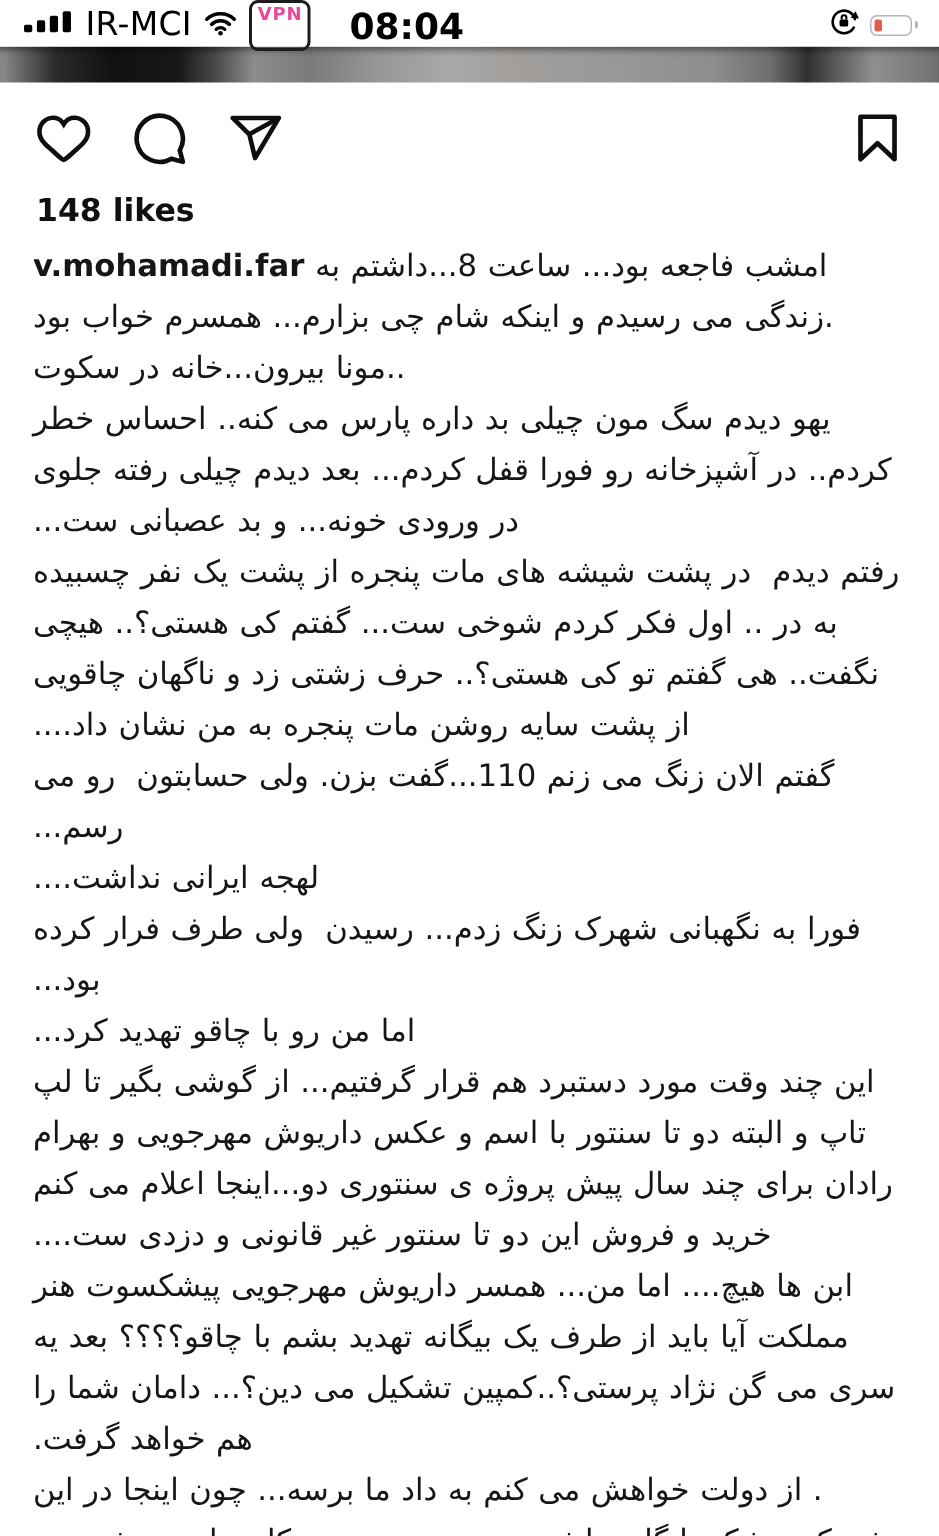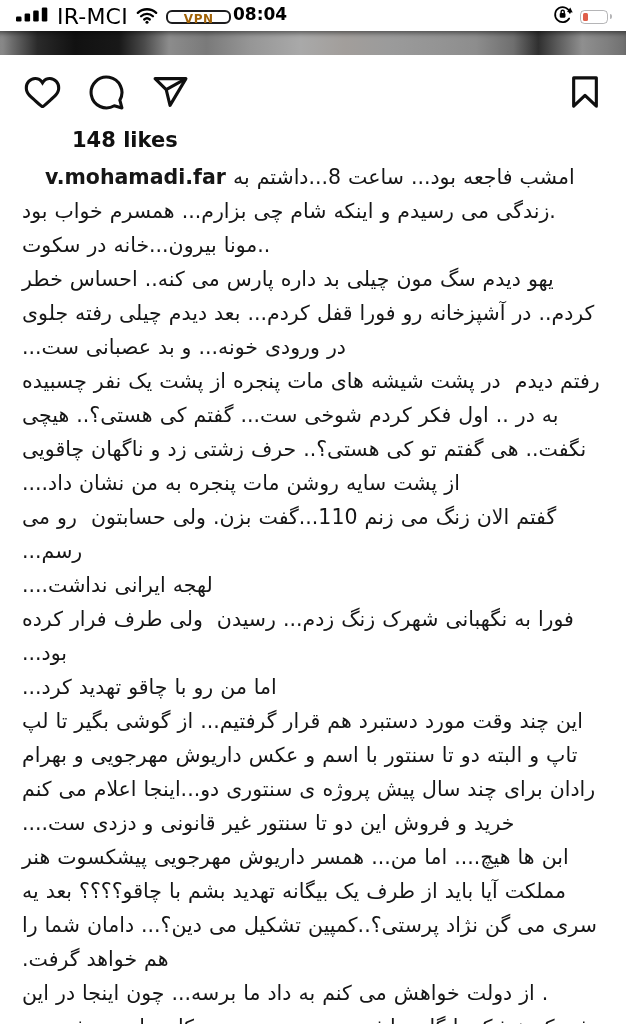--- a/index.html
+++ b/index.html
@@ -4,23 +4,23 @@
 <style>
   * { margin:0; padding:0; box-sizing:border-box; }
   html,body { width:626px; height:1024px; background:#ffffff; overflow:hidden;
     font-family:"DejaVu Sans","Liberation Sans",sans-serif; color:#111; }
 
   
   .statusbar { position:relative; height:31px; display:flex; align-items:center;
     padding:2px 14px 0 16px; background:#fff; }
   .sb-left { display:flex; align-items:center; gap:7px; }
   .carrier { font-size:22px; letter-spacing:.2px; color:#000; }
-  .vpn-badge { font-size:12px; font-weight:700; color:#a16207; border:2px solid #1c1c1e;
-    border-radius:6px; padding:0 16px; height:14px; line-height:15px; letter-spacing:.5px; }
-  .sb-time { position:absolute; left:233px; top:4px; font-size:17px; font-weight:700; color:#000; }
+  .vpn-badge { font-size:12px; font-weight:700; color:#ec4899; border:2px solid #1c1c1e;
+    border-radius:6px; padding:0 4px; height:34px; line-height:15px; letter-spacing:.5px; }
+  .sb-time { position:absolute; left:233px; top:4px; font-size:24px; font-weight:700; color:#000; }
   .sb-right { margin-left:auto; display:flex; align-items:center; gap:7px; }
   .battery-wrap { display:flex; align-items:center; }
   .battery { width:28px; height:14px; border:1.6px solid rgba(60,60,67,.38);
     border-radius:4.5px; position:relative; }
   .battery-fill { position:absolute; left:2px; top:2px; bottom:2px; width:4.5px; border-radius:1.5px; }
   .battery-cap { width:2.2px; height:5.5px; background:rgba(60,60,67,.38);
     border-radius:0 2px 2px 0; margin-left:1.4px; }
 
   
   .photo-strip { height:24px; width:626px;
@@ -32,26 +32,26 @@
     box-shadow: inset 0 5px 5px -3px rgba(0,0,0,.5); }
 
   
   .actions { display:flex; align-items:center; padding:17px 24px 8px 24px; }
   .actions-left { display:flex; align-items:center; gap:27px; }
   .icon-btn { background:none; border:none; padding:0; cursor:pointer; display:flex; color:#0f0f0f; }
   .icon-btn svg { display:block; }
   .bookmark-btn { margin-left:auto; }
 
   
-  .likes { padding:8px 24px 2px 24px; font-size:21px; font-weight:700; color:#101010;margin-left:48px; }
+  .likes { padding:8px 24px 2px 24px; font-size:21px; font-weight:700; color:#101010; }
 
   
   .caption { padding:6px 22px 0 22px; font-size:20.5px; line-height:34px; color:#161616;
     text-align:left; white-space:pre-wrap; unicode-bidi:plaintext; word-spacing:.5px; }
-  .caption b { font-weight:700; unicode-bidi:embed;margin-left:23px; }
+  .caption b { font-weight:700; unicode-bidi:embed; }
 </style>
 </head>
 <body>
 
 <div class="statusbar">
   <div class="sb-left">
     <span>
       <svg width="34" height="15" viewBox="0 0 34 15">
         <rect x="0" y="9.5" width="5.5" height="5" rx="1.2" fill="#000"></rect>
         <rect x="8.6" y="6.5" width="5.5" height="8" rx="1.2" fill="#000"></rect>

